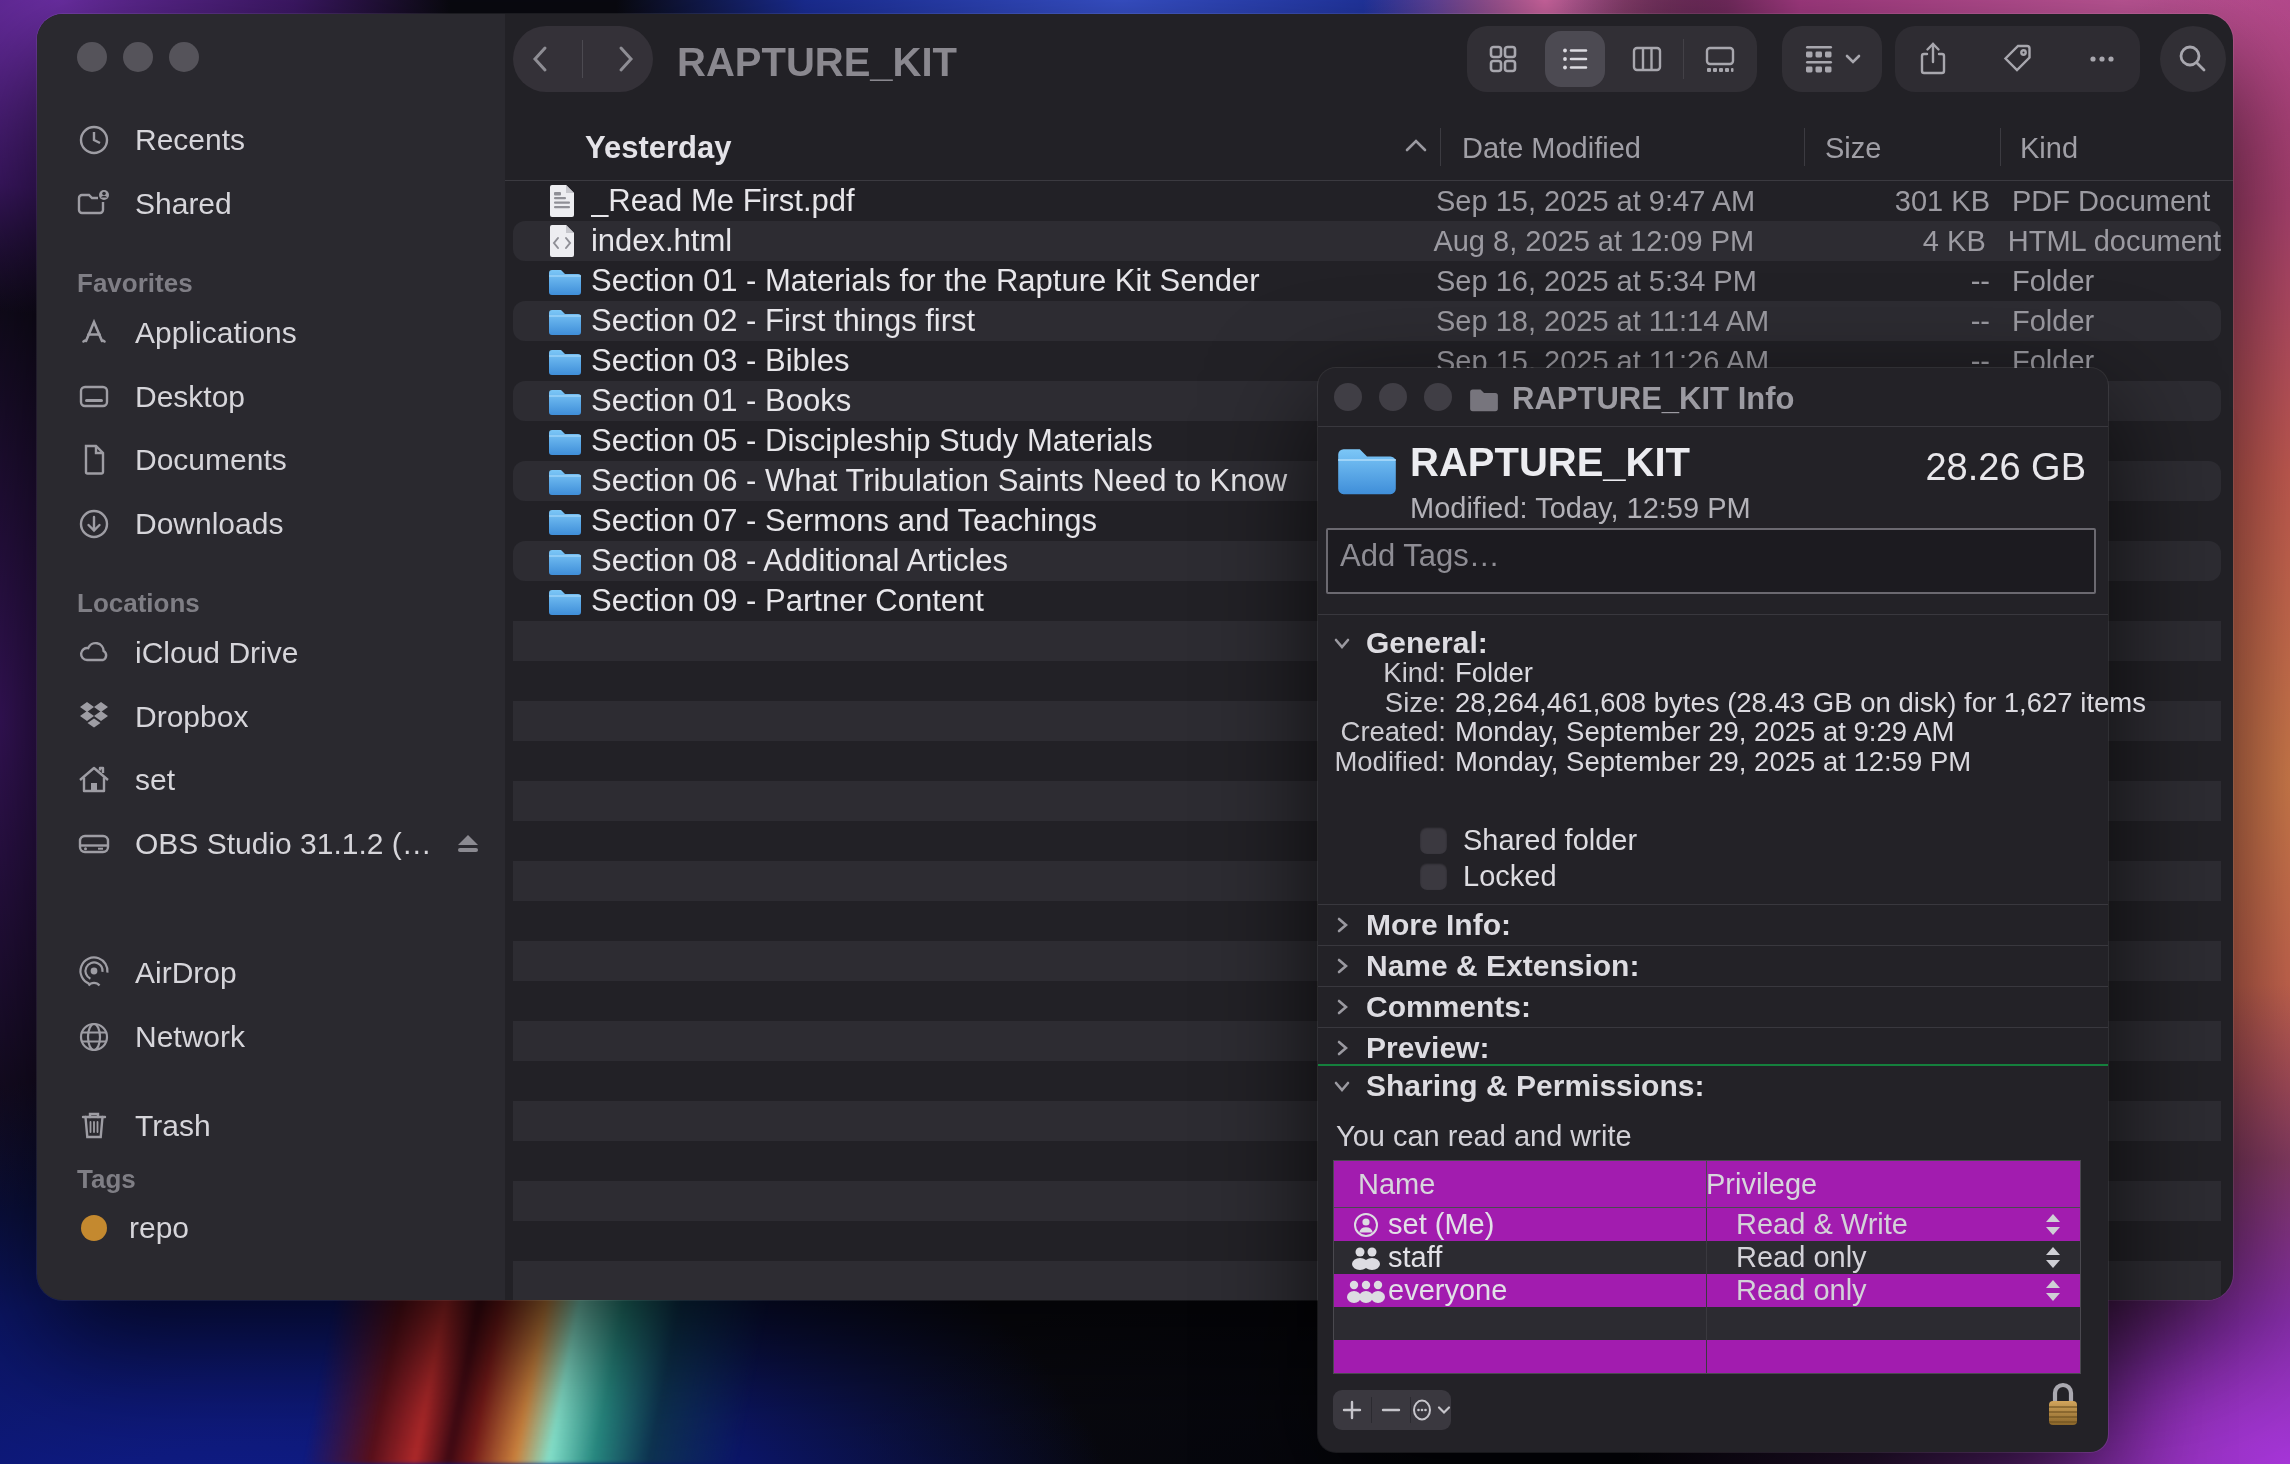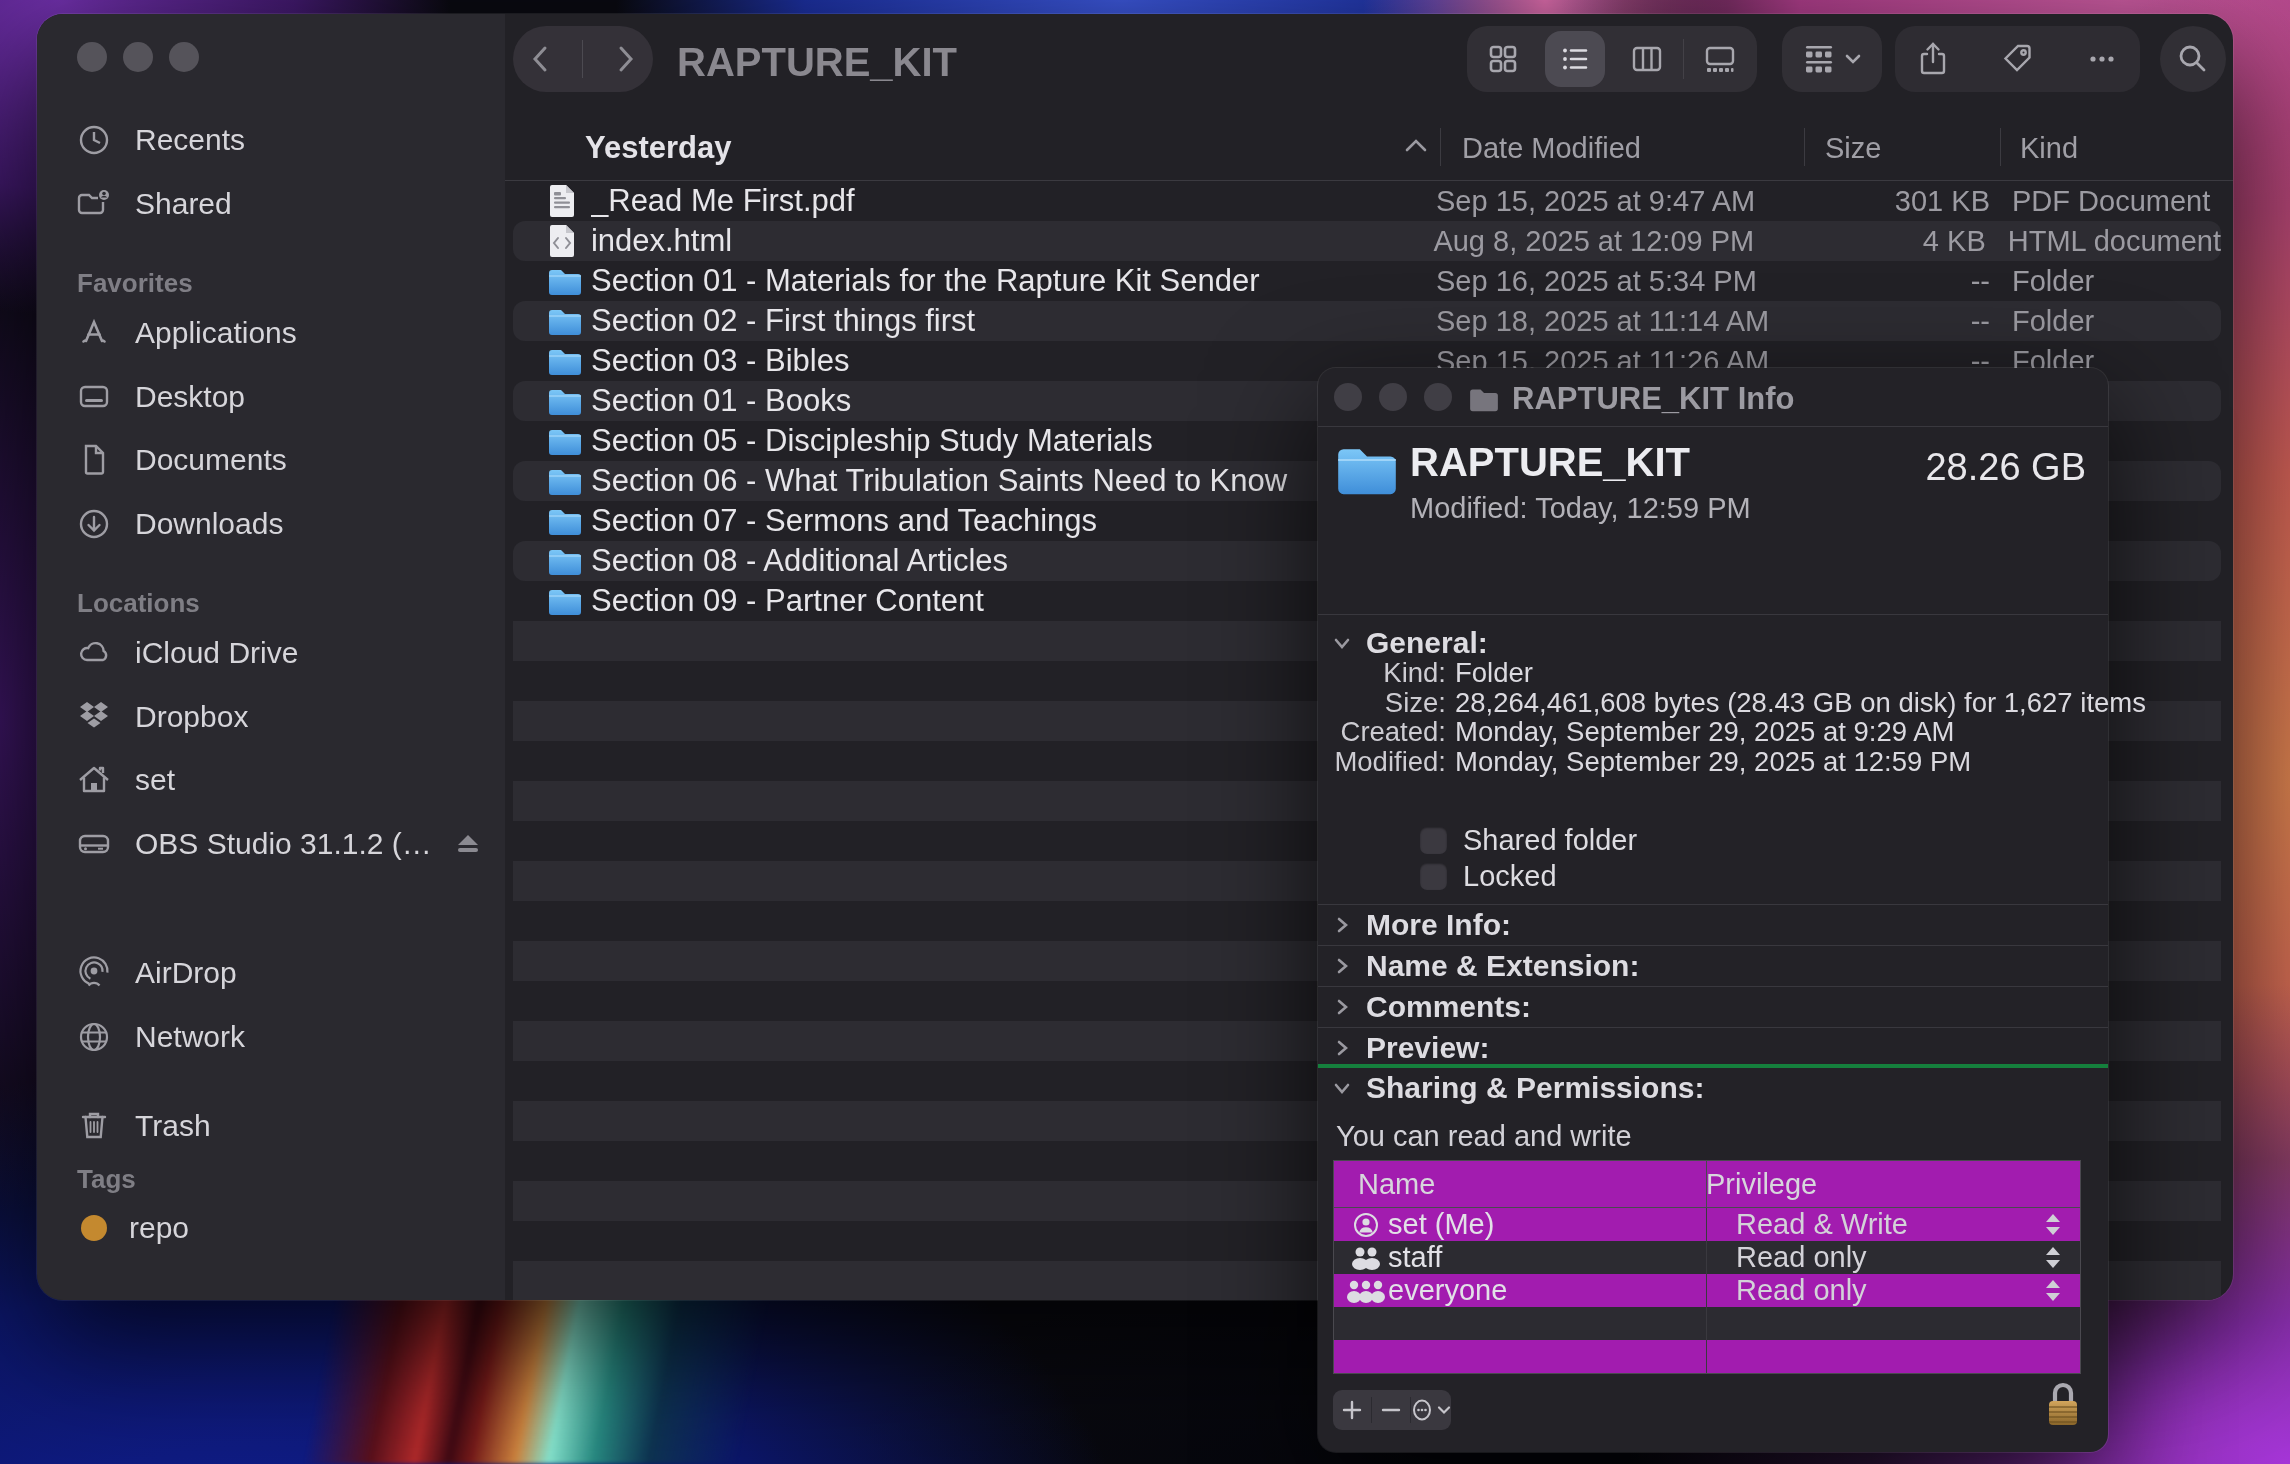--- a/index.html
+++ b/index.html
@@ -98,21 +98,21 @@
   .sechead{position:absolute;left:14px;display:flex;align-items:center;gap:14px;font-size:30px;font-weight:700;color:#dddce1;}
   .gen-rows{position:absolute;left:0;top:290px;right:14px;}
   .g-row{display:flex;line-height:29.5px;font-size:27.5px;}
   .g-label{width:128px;text-align:right;color:#cdccd2;flex:0 0 auto;}
   .g-value{margin-left:9px;color:#dbdae0;white-space:nowrap;}
   .cbrow{position:absolute;left:102px;display:flex;align-items:center;gap:16px;font-size:29px;color:#dddce1;}
   .cbox{width:27px;height:27px;border-radius:7px;background:#3b3940;box-shadow:inset 0 1px 2px rgba(0,0,0,.4);}
   .isec-rows{position:absolute;left:0;right:0;top:536px;}
   .isec-row{height:40px;display:flex;align-items:center;gap:14px;padding-left:14px;border-top:1px solid #39383e;
     font-size:30px;font-weight:700;color:#dddce1;}
-  .share-head-row{position:absolute;left:0;right:0;top:696px;border-top:4px solid #15803d;height:40px;
+  .share-head-row{position:absolute;left:0;right:0;top:696px;border-top:2px solid #15803d;height:40px;
     display:flex;align-items:center;gap:14px;padding-left:14px;font-size:30px;font-weight:700;color:#dddce1;}
   .share-note{position:absolute;left:18px;top:752px;font-size:29px;color:#d2d1d7;}
   .chev{display:inline-block;}
   .chev.down{transform:rotate(90deg);}
   
   .ptable{position:absolute;left:15px;top:792px;width:746px;border:1px solid #4a494f;background:#a21caf;}
   .pt-head{height:46px;display:flex;align-items:center;border-bottom:1px solid #4a494f;position:relative;}
   .pt-head .h-name{padding-left:24px;width:348px;font-size:29px;color:#d7d6dc;}
   .pt-head .h-priv{font-size:29px;color:#d7d6dc;}
   .pt-coldiv{position:absolute;left:372px;top:0;bottom:0;width:1px;background:#4a494f;}
@@ -626,20 +626,21 @@
   </div>
 
   <svg class="hero-folder" width="66" height="54" viewBox="0 0 36 30">
       <path d="M2 7a3 3 0 0 1 3-3h9l4 4h13a3 3 0 0 1 3 3v15a3 3 0 0 1-3 3H5a3 3 0 0 1-3-3z" fill="url(#fgrad)"></path>
       <path d="M2 10h32" stroke="#9fd4f8" stroke-width="1.2"></path>
     </svg>
   <div class="hero-name">RAPTURE_KIT</div>
   <div class="hero-size">28.26 GB</div>
   <div class="hero-mod">Modified: Today, 12:59 PM</div>
 
+  <textarea class="tagsbox" placeholder="Add Tags…" style=""></textarea>
 
   <div class="idiv" style="top:246px"></div>
 
   <div class="sechead" style="top:258px">
     <svg class="chev down" width="20" height="20" viewBox="0 0 20 20">
         <path d="M7 4l7 6-7 6" fill="none" stroke="#9a99a0" stroke-width="2.6" stroke-linecap="round"></path>
       </svg>
     <span>General:</span>
   </div>
 

